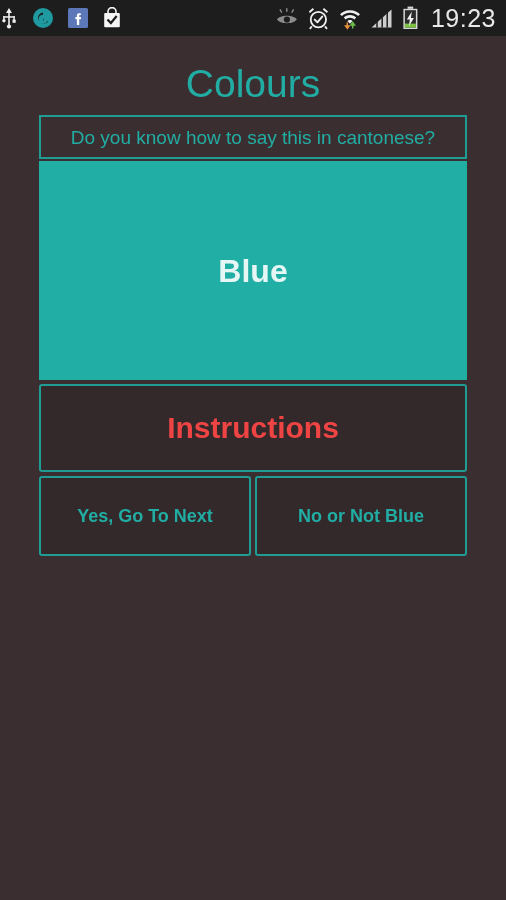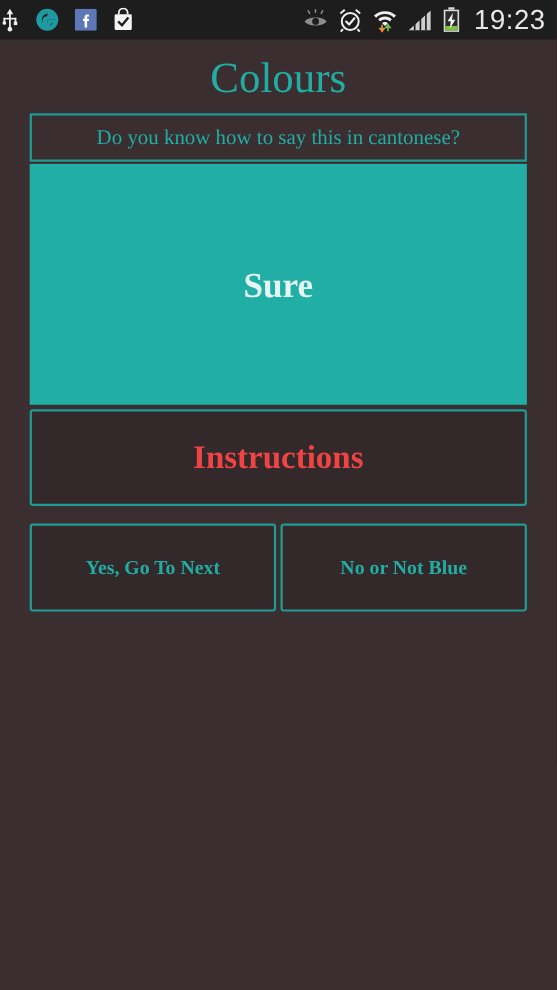--- a/index.html
+++ b/index.html
@@ -56,22 +56,21 @@
     font-size: 25px;
     letter-spacing: 0.5px;
     font-family: "Liberation Sans", sans-serif;
     margin-left: 4px;
     line-height: 1;
   }
 
   
   .app {
     position: relative;
-    padding: 0;
-    font-family: Liberation Serif, serif;
+    padding: 12px;
   }
   .app-title {
     text-align: center;
     color: #21ada3;
     font-size: 39px;
     line-height: 1;
     padding: 16px 0 12px 0;
     letter-spacing: 0px;
     font-weight: 400;
   }
@@ -126,21 +125,21 @@
     cursor: pointer;
   }
   .instructions-text {
     color: #ef4444;
     font-size: 30px;
     font-weight: bold;
     line-height: 1;
   }
 
   .answer-row {
-    margin-top: 16px;
+    margin-top: 4px;
     display: flex;
     gap: 4px;
   }
   .answer-btn {
     flex: 1 1 0;
     border: 2px solid #1f9d94;
     border-radius: 3px;
     background: #33282a;
     height: 80px;
     display: flex;
@@ -276,21 +275,21 @@
 
     <div class="app-title">Colours</div>
 
     <div class="content">
 
       <div class="question-box">
         <span class="question-text">Do you know how to say this in cantonese?</span>
       </div>
 
       <div class="word-panel">
-        <span class="word-text">Sure</span>
+        <span class="word-text">Blue</span>
       </div>
 
       <div class="instructions-btn">
         <span class="instructions-text">Instructions</span>
       </div>
 
       <div class="answer-row">
         <div class="answer-btn">
           <span class="answer-text">Yes, Go To Next</span>
         </div>

